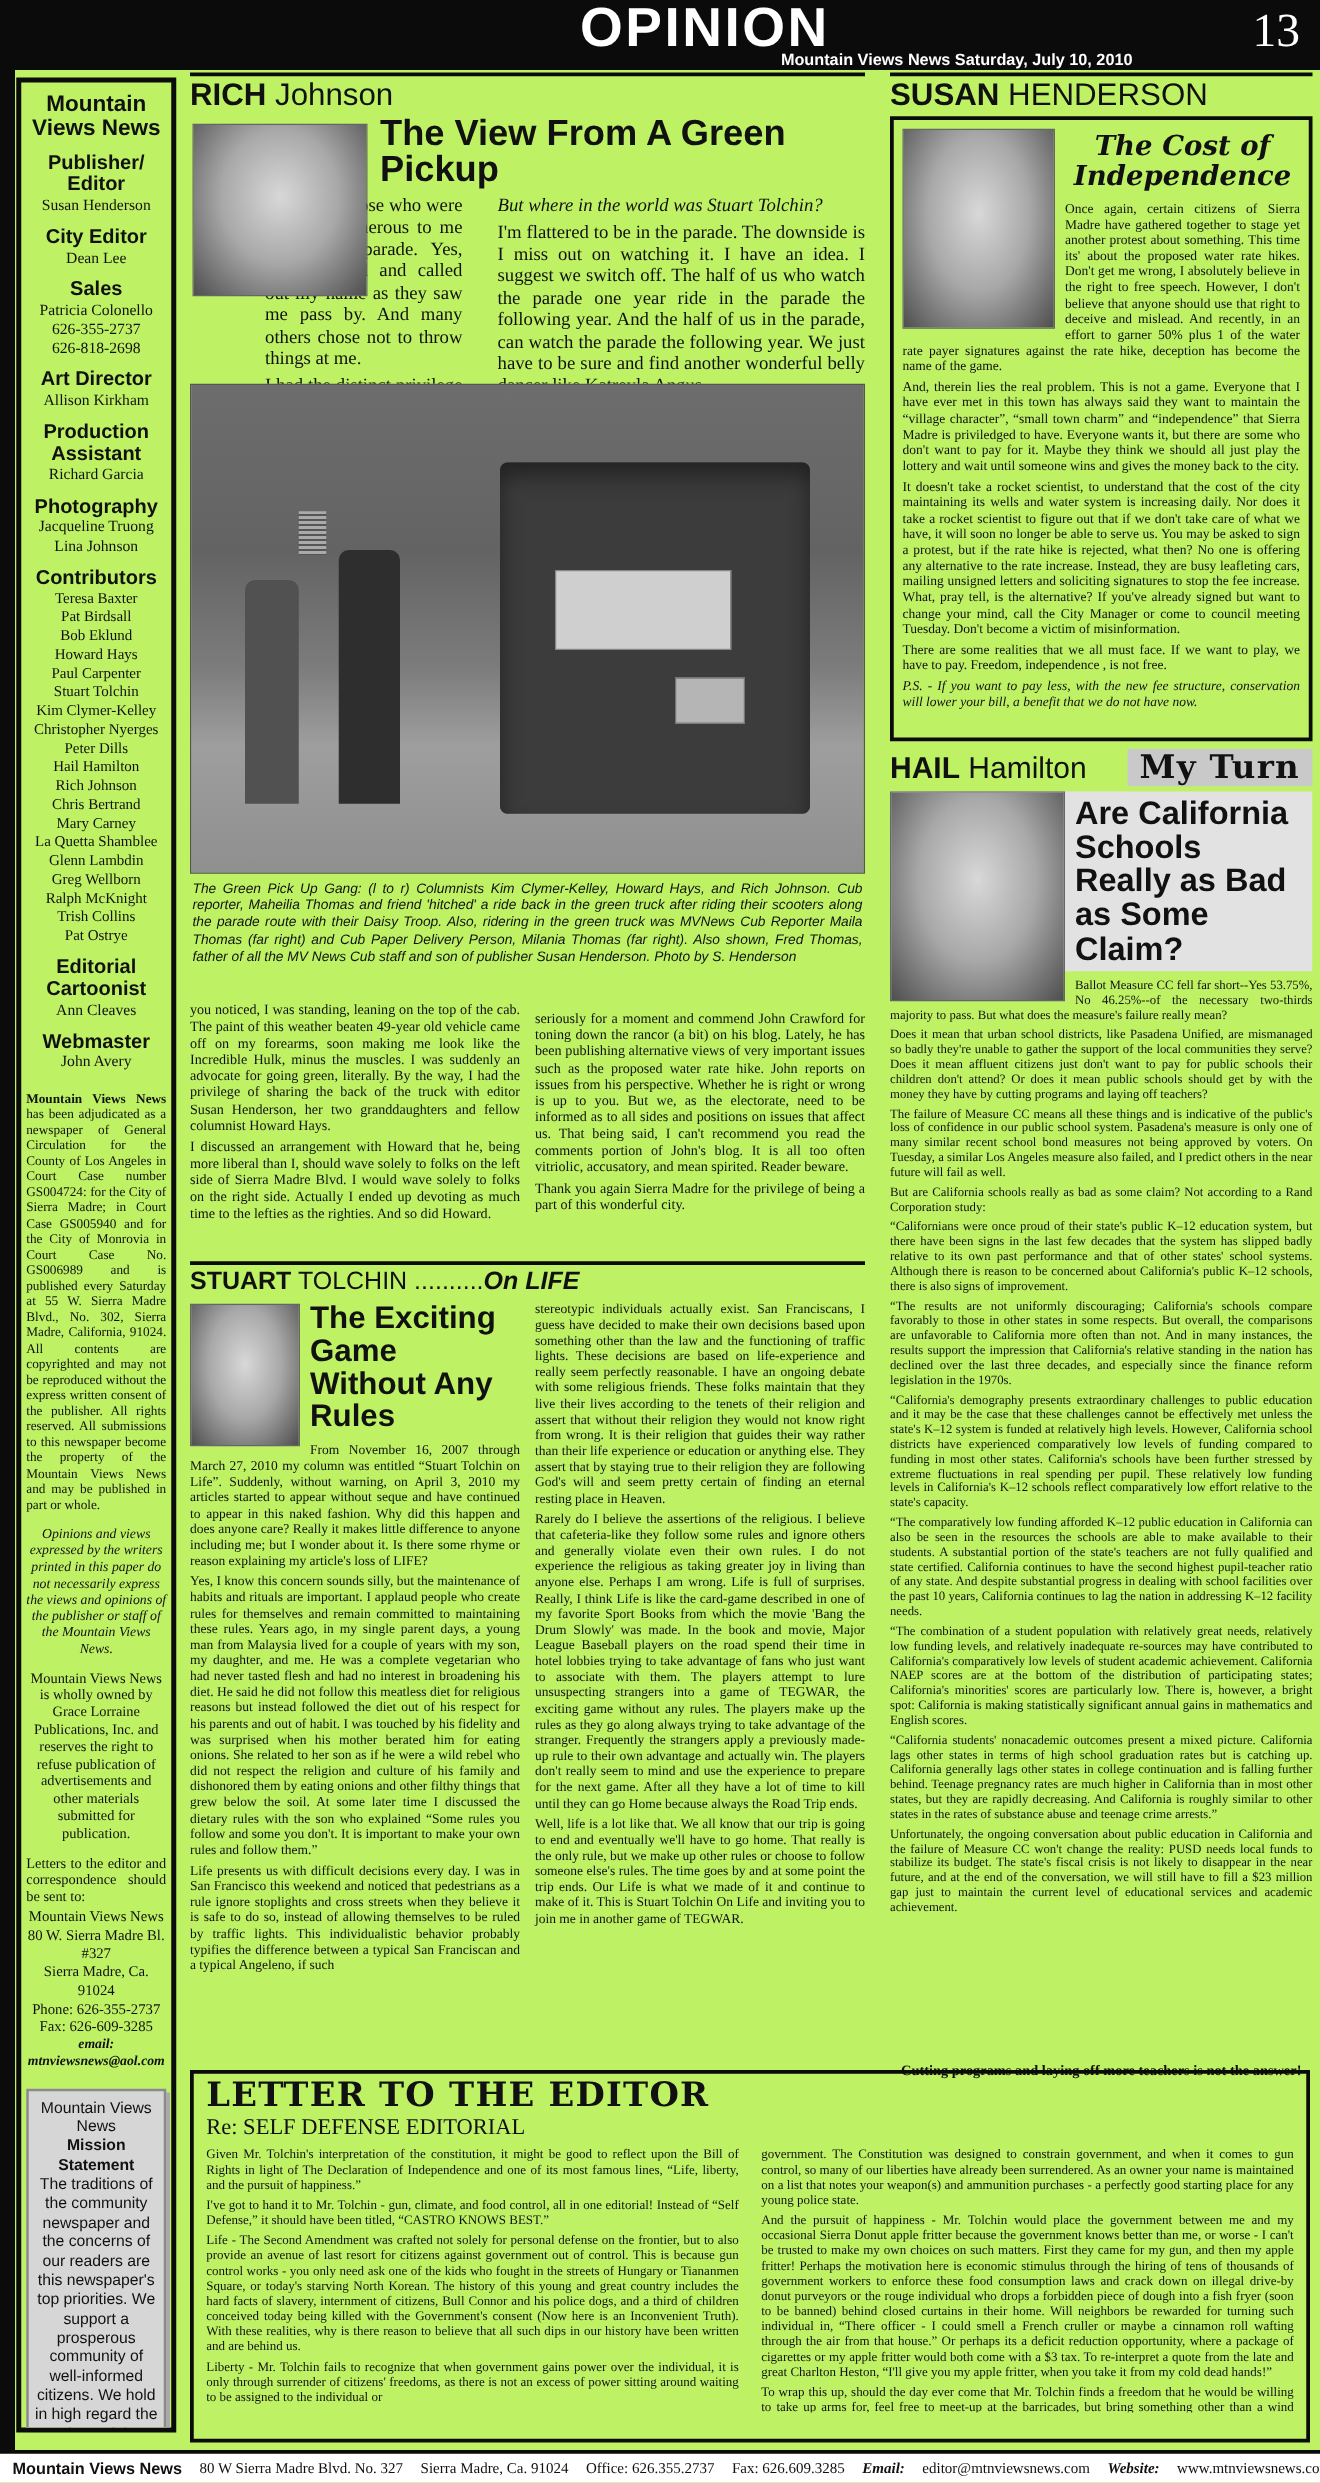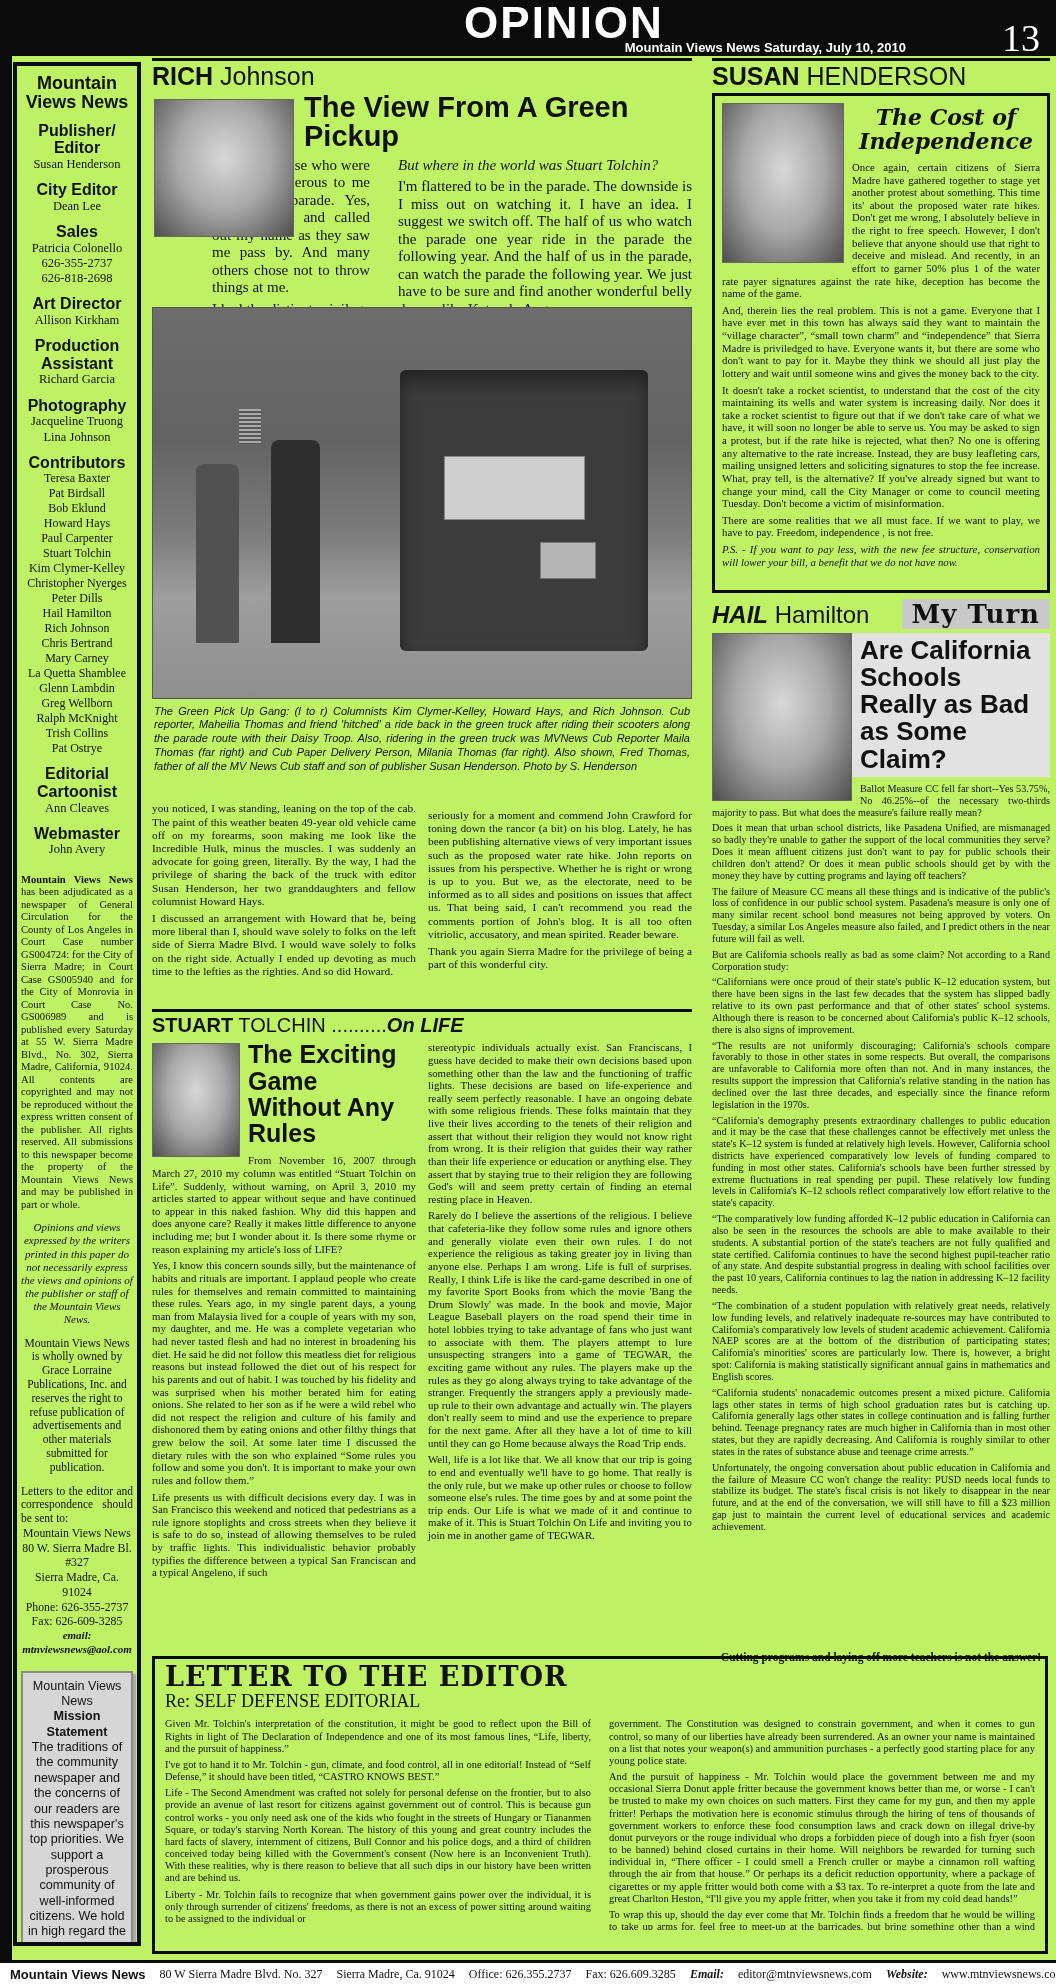--- a/index.html
+++ b/index.html
@@ -2,21 +2,21 @@
 <html><head>
 <meta charset="utf-8">
 <style>
   html,body{margin:0;padding:0;background:#e8e8e8;}
   .page{position:relative;width:1056px;height:1986px;background:#bef264;overflow:hidden;
         font-family:"Liberation Serif",serif;color:#111;margin:0 auto;padding-left:16px;}
   
   .banner{position:absolute;left:0;top:0;width:1056px;height:56px;background:#0b0b0b;}
   .banner .opinion{position:absolute;left:50%;top:-2px;transform:translateX(-32%);
       font-family:"Liberation Sans",sans-serif;font-weight:bold;font-size:44px;color:#fff;letter-spacing:2px;}
-  .banner .pageno{position:absolute;right:16px;top:16px;font-family:"Liberation Serif",serif;
+  .banner .pageno{position:absolute;right:16px;top:3px;font-family:"Liberation Serif",serif;
       font-size:38px;color:#fff;}
   .banner .dateline{position:absolute;right:150px;bottom:1px;font-family:"Liberation Sans",sans-serif;
       font-weight:bold;font-size:13px;color:#fff;text-align:right;}
   
   .leftbar{position:absolute;left:0;top:56px;width:12px;height:1904px;background:#0b0b0b;}
   
   .sidebar{position:absolute;left:13px;top:62px;width:128px;height:1884px;border:4px solid #0b0b0b;
       padding:6px 4px;box-sizing:border-box;text-align:center;overflow:hidden;}
   .mast-title{font-family:"Liberation Sans",sans-serif;font-weight:bold;font-size:18px;line-height:1.05;margin:2px 0 10px;}
   .role{font-family:"Liberation Sans",sans-serif;font-weight:bold;font-size:16px;margin-top:9px;line-height:1.1;}
@@ -76,21 +76,21 @@
   
   .rcol{position:absolute;left:560px;top:2px;width:338px;}
   .susan-box{border:3px solid #0b0b0b;padding:5px 7px;height:500px;overflow:hidden;box-sizing:border-box;
       font-size:10.8px;}
   .susan-shot{float:left;width:120px;height:158px;margin:2px 8px 2px 0;}
   .susan-title{font-family:"DejaVu Serif",serif;font-weight:bold;font-style:italic;font-size:22px;
       text-align:center;line-height:1.1;margin:4px 0 8px;}
   .ps{font-style:italic;}
   .hail-bar{display:flex;align-items:stretch;margin-top:6px;}
   .hail-name{flex:1;font-family:"Liberation Sans",sans-serif;font-size:24px;padding-top:2px;}
-  .hail-name .b1{font-weight:bold;font-style:italic;}
+  .hail-name .b1{font-weight:bold;}
   .myturn{background:#c9c9c9;font-family:"DejaVu Serif",serif;font-weight:bold;font-size:26px;
       padding:0 10px;letter-spacing:1px;}
   .hail-article{height:1016px;overflow:hidden;font-size:10.2px;margin-top:4px;}
   .hail-shot{float:left;width:138px;height:166px;margin:0 8px 4px 0;}
   .hail-headline{font-family:"Liberation Sans",sans-serif;font-weight:bold;font-size:26px;line-height:1.05;
       background:#e2e2e2;padding:4px 6px;margin:0 0 6px;}
   .hail-article .t{line-height:1.16;}
   .answer{font-weight:bold;text-align:center;font-size:11.5px;margin-top:2px;}
   
   .letter{position:absolute;left:0;top:1600px;width:896px;height:298px;border:3px solid #0b0b0b;

